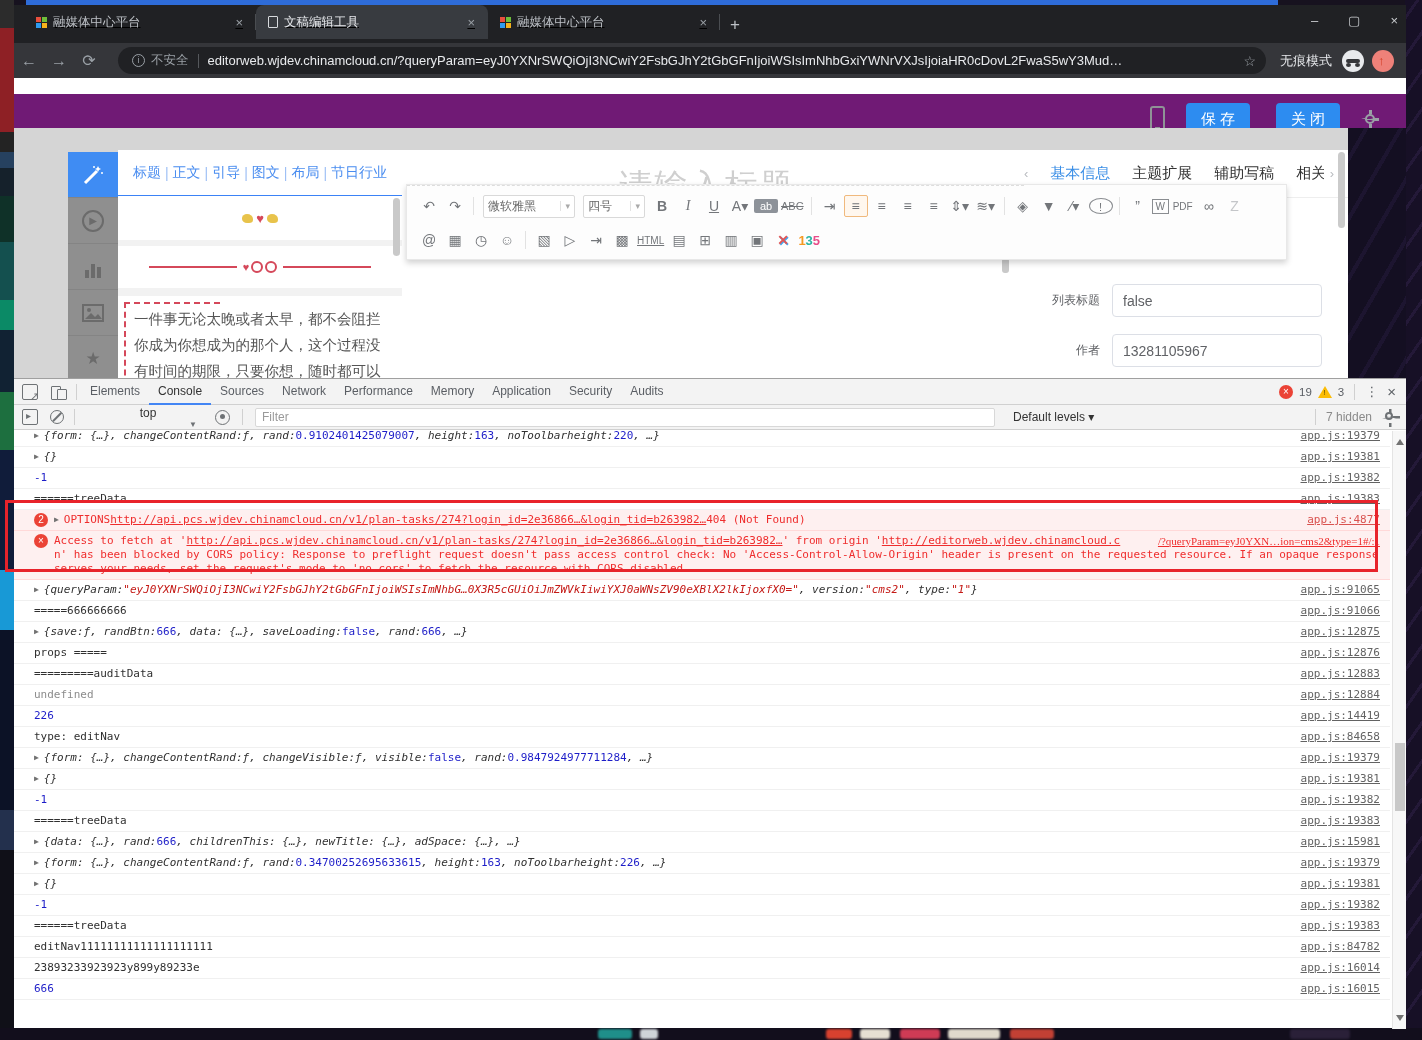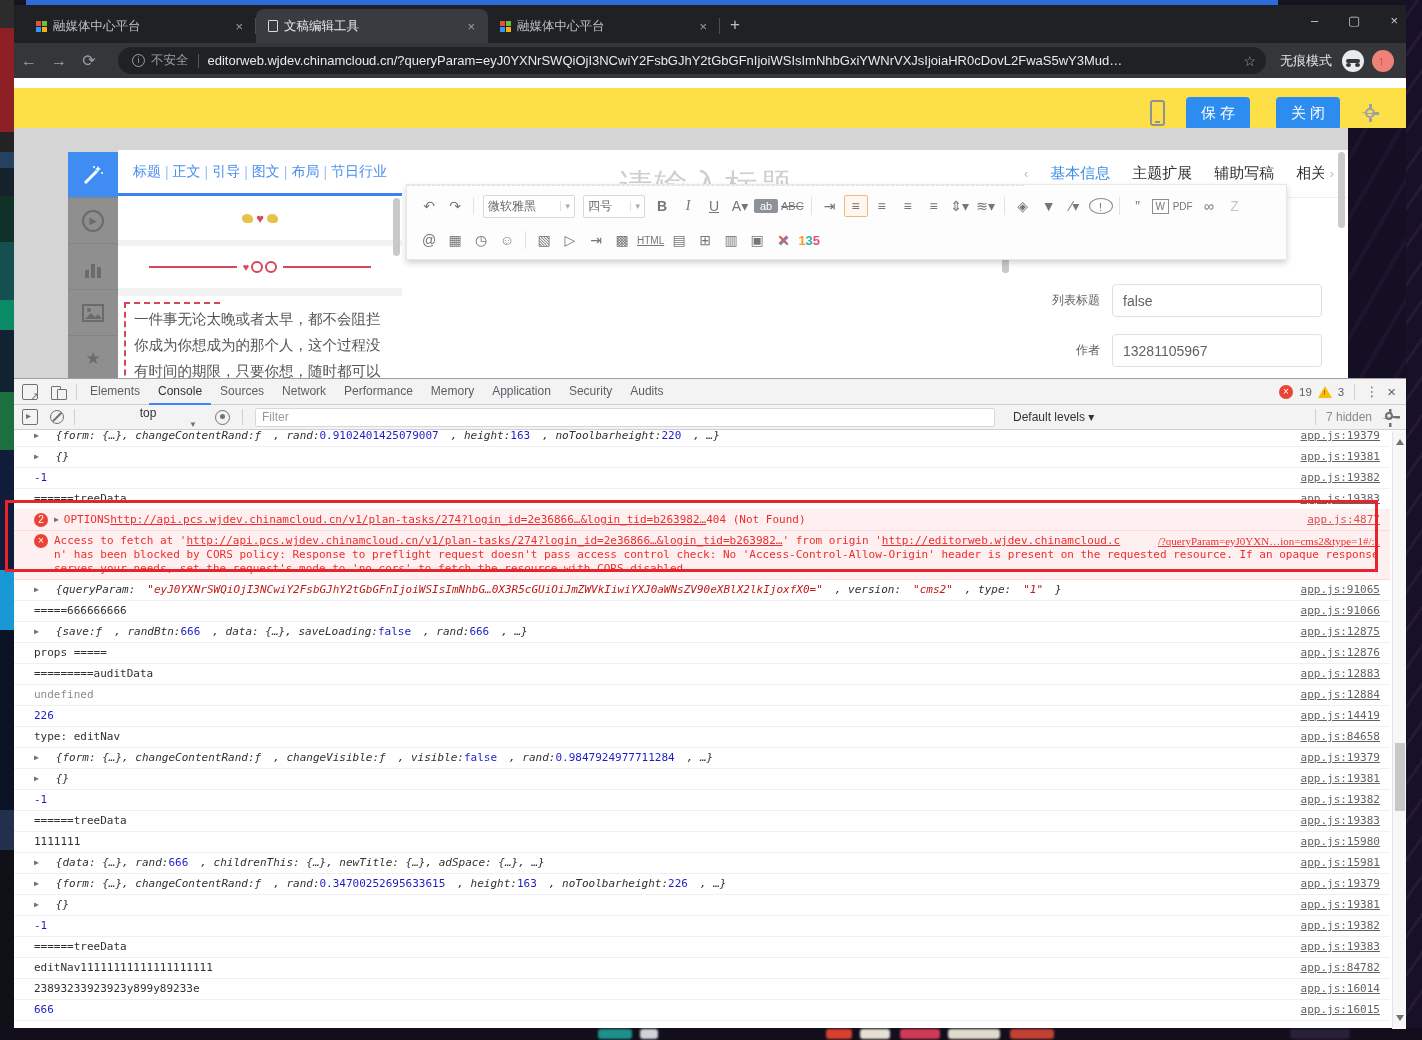--- a/index.html
+++ b/index.html
@@ -42,39 +42,39 @@
   #url-text { color:#e8eaed; font-size:13px; white-space:nowrap; overflow:hidden; max-width:1010px;}
   #urlpill .star { margin-left:auto; color:#9aa0a6; font-size:14px;}
   #incog-label { position:absolute; right:74px; color:#e8eaed; font-size:13px;}
   #incog-icon { position:absolute; right:42px; width:22px; height:22px; background:#e8eaed; border-radius:50%; }
   #incog-icon:before{content:""; position:absolute; left:4px; top:9px; width:14px; height:4px; background:#35363a; border-radius:2px;}
   #incog-icon:after{content:""; position:absolute; left:4px; top:13px; width:5px; height:4px; background:#35363a; border-radius:50%; box-shadow:9px 0 0 #35363a;}
   #avatar { position:absolute; right:12px; width:22px; height:22px; background:#ee8179; border-radius:50%; }
   #avatar:before{ content:"↑"; position:absolute; left:6px; top:3px; color:#d43d23; font-size:13px; font-weight:bold;}
 
   
-  #appheader { position:absolute; left:0; top:83px; width:100%; height:50px; background:#fde047; }
+  #appheader { position:absolute; left:0; top:89px; width:100%; height:50px; background:#701a75; }
   .appbtn { position:absolute; top:9px; width:64px; height:33px; background:#2d8cf0; color:#fff; font-size:15px; border:none; border-radius:4px; letter-spacing:4px; padding-left:4px;}
   #btn-save { left:1172px; } #btn-close { left:1262px; }
   #phone-icon { position:absolute; left:1136px; top:12px; width:15px; height:26px; border:2px solid #8f9296; border-radius:3px;}
   #phone-icon:after{content:""; position:absolute; left:3px; bottom:1px; width:5px; height:2px; background:#8f9296;}
   .gear { position:absolute; width:18px; height:18px; }
   .gear i { position:absolute; left:4px; top:4px; width:10px; height:10px; border:2px solid #9aa0a6; border-radius:50%;}
   .gear:before{content:""; position:absolute; left:8px; top:0; width:3px; height:18px; background:#9aa0a6; clip-path:polygon(0 0,100% 0,100% 22%,0 22%,0 78%,100% 78%,100% 100%,0 100%);}
   .gear:after{content:""; position:absolute; left:0; top:8px; width:18px; height:3px; background:#9aa0a6; clip-path:polygon(0 0,22% 0,22% 100%,0 100%,78% 0,100% 0,100% 100%,78% 100%);}
   #gear-app { left:1347px; top:16px; }
 
   
   #page { position:absolute; left:0; top:123px; width:100%; height:250px; background:#d5d5d5; overflow:hidden;}
   #rail { position:absolute; left:54px; top:24px; width:50px; height:226px; background:#8f8f8f;}
   .rail-item { width:50px; height:46px; display:flex; align-items:center; justify-content:center; color:#6b6b6b; font-size:20px; border-bottom:1px solid #848484;}
   .rail-item.active { background:#3f8cf3; color:#fff; }
   .rail-bars i{display:inline-block;width:4px;background:#6b6b6b;margin:0 1px;vertical-align:bottom;}
   #tpl { position:absolute; left:104px; top:22px; width:284px; height:228px; background:#f2f2f2; }
-  #tpl-tabs { height:46px; background:#fff; display:flex; align-items:center; justify-content:center; color:#4a8df0; font-size:14px; border-bottom:3px solid #3b82f6; white-space:nowrap;}
+  #tpl-tabs { height:46px; background:#fff; display:flex; align-items:center; justify-content:center; color:#4a8df0; font-size:14px; border-bottom:1px solid #3b82f6; white-space:nowrap;}
   #tpl-tabs .bar{ color:#9fc0f5; margin:0 4px;}
   #tpl-card1 { height:44px; background:#fff; margin-bottom:6px; display:flex; align-items:center; justify-content:center; gap:3px;}
   .bird{width:11px;height:9px;background:#e8c34b;border-radius:50% 60% 40% 50%;}
   .heart{color:#d5485a;font-size:13px;}
   #tpl-card2 { height:42px; background:#fff; margin-bottom:8px; display:flex; align-items:center; justify-content:center;}
   .hline{width:88px;height:2px;background:#d5485a;}
   .bike{margin:0 6px; color:#d5485a; font-size:13px; display:flex; gap:2px; align-items:center;}
   .wheel{width:12px;height:12px;border:2px solid #d5485a;border-radius:50%;}
   #tpl-card3 { min-height:84px; background:#fff; padding:10px 12px 10px 16px; position:relative;}
   #tpl-card3:before{ content:""; position:absolute; left:6px; top:6px; bottom:6px; width:0; border-left:2px dashed #d5485a;}
@@ -156,21 +156,21 @@
   #gear-dt i{ left:3px; top:3px; width:8px; height:8px; border-width:2px; border-color:#6e7275;}
   #gear-dt:before{ background:#6e7275; left:6.5px; width:3px;}
   #gear-dt:after{ background:#6e7275; top:6.5px; height:3px;}
 
   
   #dt-console { position:absolute; left:0; top:52px; width:100%; height:598px; overflow:hidden; }
   #console-rows { position:absolute; left:0; top:-5px; width:1376px; }
   .c-row { display:flex; align-items:flex-start; border-bottom:1px solid #f0f0f0; height:21px; padding:3px 10px 0 20px; font-family:"DejaVu Sans Mono", monospace; font-size:11px; line-height:14px; color:#303030; overflow:hidden;}
   .c-row .tri { color:#727272; font-size:8px; margin-right:5px; line-height:14px;}
   .c-src { margin-left:auto; color:#636363; text-decoration:underline; white-space:nowrap; padding-left:12px;}
-  .it { font-style:italic;margin-left:12px; }
+  .it { font-style:italic; }
   .n { color:#1d1dc8; } .s { color:#c41a16; } .g { color:#8c8c8c; } .fn{ font-style:italic;}
   .c-err { background:#fef0f0; border-bottom:1px solid #ffd9d9; color:#ef2d2d;}
   .c-err .c-src { color:#d95350; }
   .badge2 { min-width:14px; height:14px; background:#eb4336; border-radius:8px; color:#fff; font-size:10px; line-height:14px; text-align:center; margin-right:6px; font-family:"Liberation Sans",sans-serif;}
   .xcirc { min-width:14px; height:14px; background:#eb4336; border-radius:50%; color:#fff; font-size:10px; line-height:14px; text-align:center; margin-right:6px; font-family:"Liberation Sans",sans-serif;}
   .eu { text-decoration:underline; }
   .c-cors { height:auto; padding-bottom:3px; }
   .cors-lines { flex:1; }
   .cors-l1 { display:flex; }
   .cors-l1 .eu.right { margin-left:auto; white-space:nowrap; padding-left:10px;font-family:Liberation Serif, serif;}
@@ -216,21 +216,21 @@
     <span class="blob" style="left:860px;width:30px;background:#e6e0d2;"></span>
     <span class="blob" style="left:900px;width:40px;background:#cf3b55;"></span>
     <span class="blob" style="left:948px;width:52px;background:#e0dacc;"></span>
     <span class="blob" style="left:1010px;width:44px;background:#c24034;"></span>
     <span class="blob" style="left:1290px;width:60px;background:#2a2038;"></span>
   </div>
 
   <div id="win">
 
     <div id="tabbar">
-      <div id="tabs-holder" style="display:flex;align-items:flex-end;height:38px;margin-left:10px;">
+      <div id="tabs-holder" style="display:flex;align-items:flex-start;height:38px;margin-left:10px;text-decoration:underline;">
           <div class="tab">
             <span class="fav-grid">
               <i style="background: rgb(233, 79, 61);"></i>
               <i style="background: rgb(111, 191, 58);"></i>
               <i style="background: rgb(45, 155, 240);"></i>
               <i style="background: rgb(245, 177, 26);"></i>
             </span>
             <span class="title">融媒体中心平台</span>
             <span class="x">×</span>
             <span class="sep"></span>
@@ -602,24 +602,20 @@
             </div>
             <div class="c-row">
               <span class="n">-1</span>
               <span class="c-src">app.js:19382</span>
             </div>
             <div class="c-row">
               <span>======treeData</span>
               <span class="c-src">app.js:19383</span>
             </div>
             <div class="c-row">
-              <span>1111111</span>
-              <span class="c-src">app.js:15980</span>
-            </div>
-            <div class="c-row">
               <span class="tri">▶</span>
               <span class="it">{data: {…}, rand: </span>
               <span class="n">666</span>
               <span class="it">, childrenThis: {…}, newTitle: {…}, adSpace: {…}, …}</span>
               <span class="c-src">app.js:15981</span>
             </div>
             <div class="c-row">
               <span class="tri">▶</span>
               <span class="it">{form: {…}, changeContentRand: </span>
               <span class="fn">ƒ</span>

